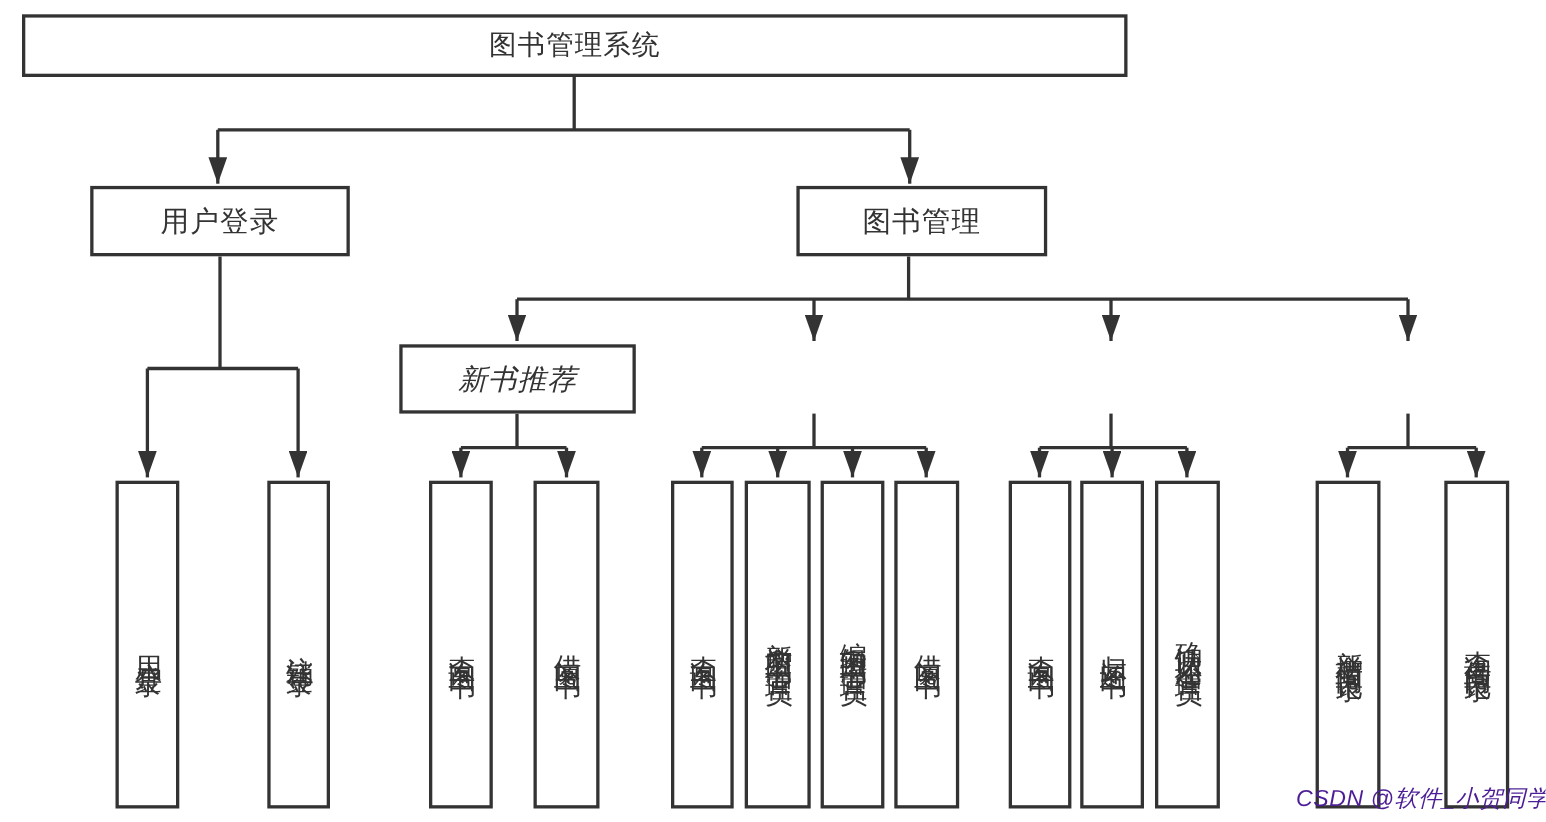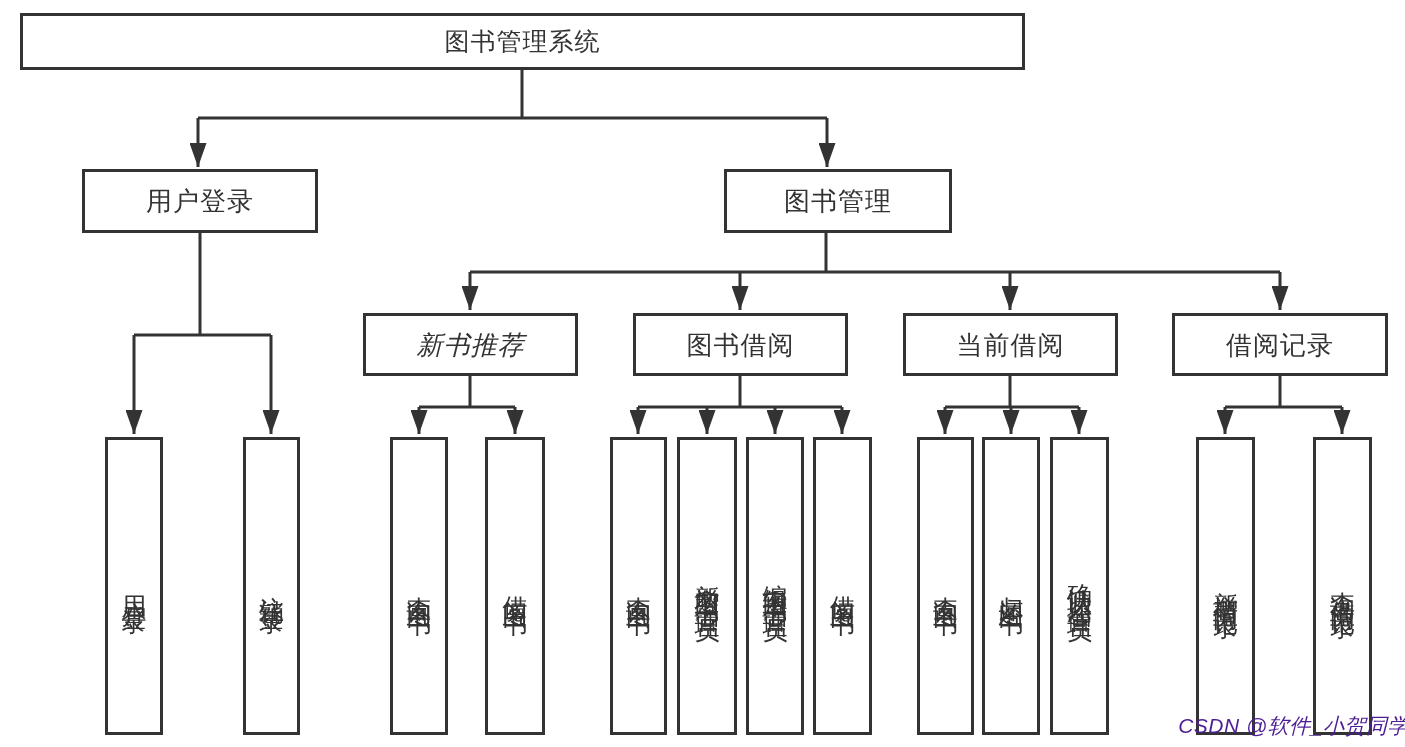--- a/index.html
+++ b/index.html
@@ -122,29 +122,20 @@
   <div class="node h" style="left:82px;top:169px;width:236px;height:64px;">
     <span>用户登录</span>
   </div>
   <div class="node h" style="left:712px;top:169px;width:228px;height:64px;margin-left:12px;">
     <span>图书管理</span>
   </div>
 
   <div class="node h" style="left:363px;top:313px;width:215px;height:63px;font-style:italic;">
     <span>新书推荐</span>
   </div>
-  <div class="node h" style="left:633px;top:313px;width:215px;height:63px;">
-    <span>图书借阅</span>
-  </div>
-  <div class="node h" style="left:903px;top:313px;width:215px;height:63px;">
-    <span>当前借阅</span>
-  </div>
-  <div class="node h" style="left:1172px;top:313px;width:216px;height:63px;">
-    <span>借阅记录</span>
-  </div>
 
   <div class="node leaf" style="left:105px;top:437px;width:58px;height:298px;">
     <span>用户登录</span>
   </div>
   <div class="node leaf" style="left:243px;top:437px;width:57px;height:298px;">
     <span>注销登录</span>
   </div>
   <div class="node leaf" style="left:390px;top:437px;width:58px;height:298px;">
     <span>查询图书</span>
   </div>

